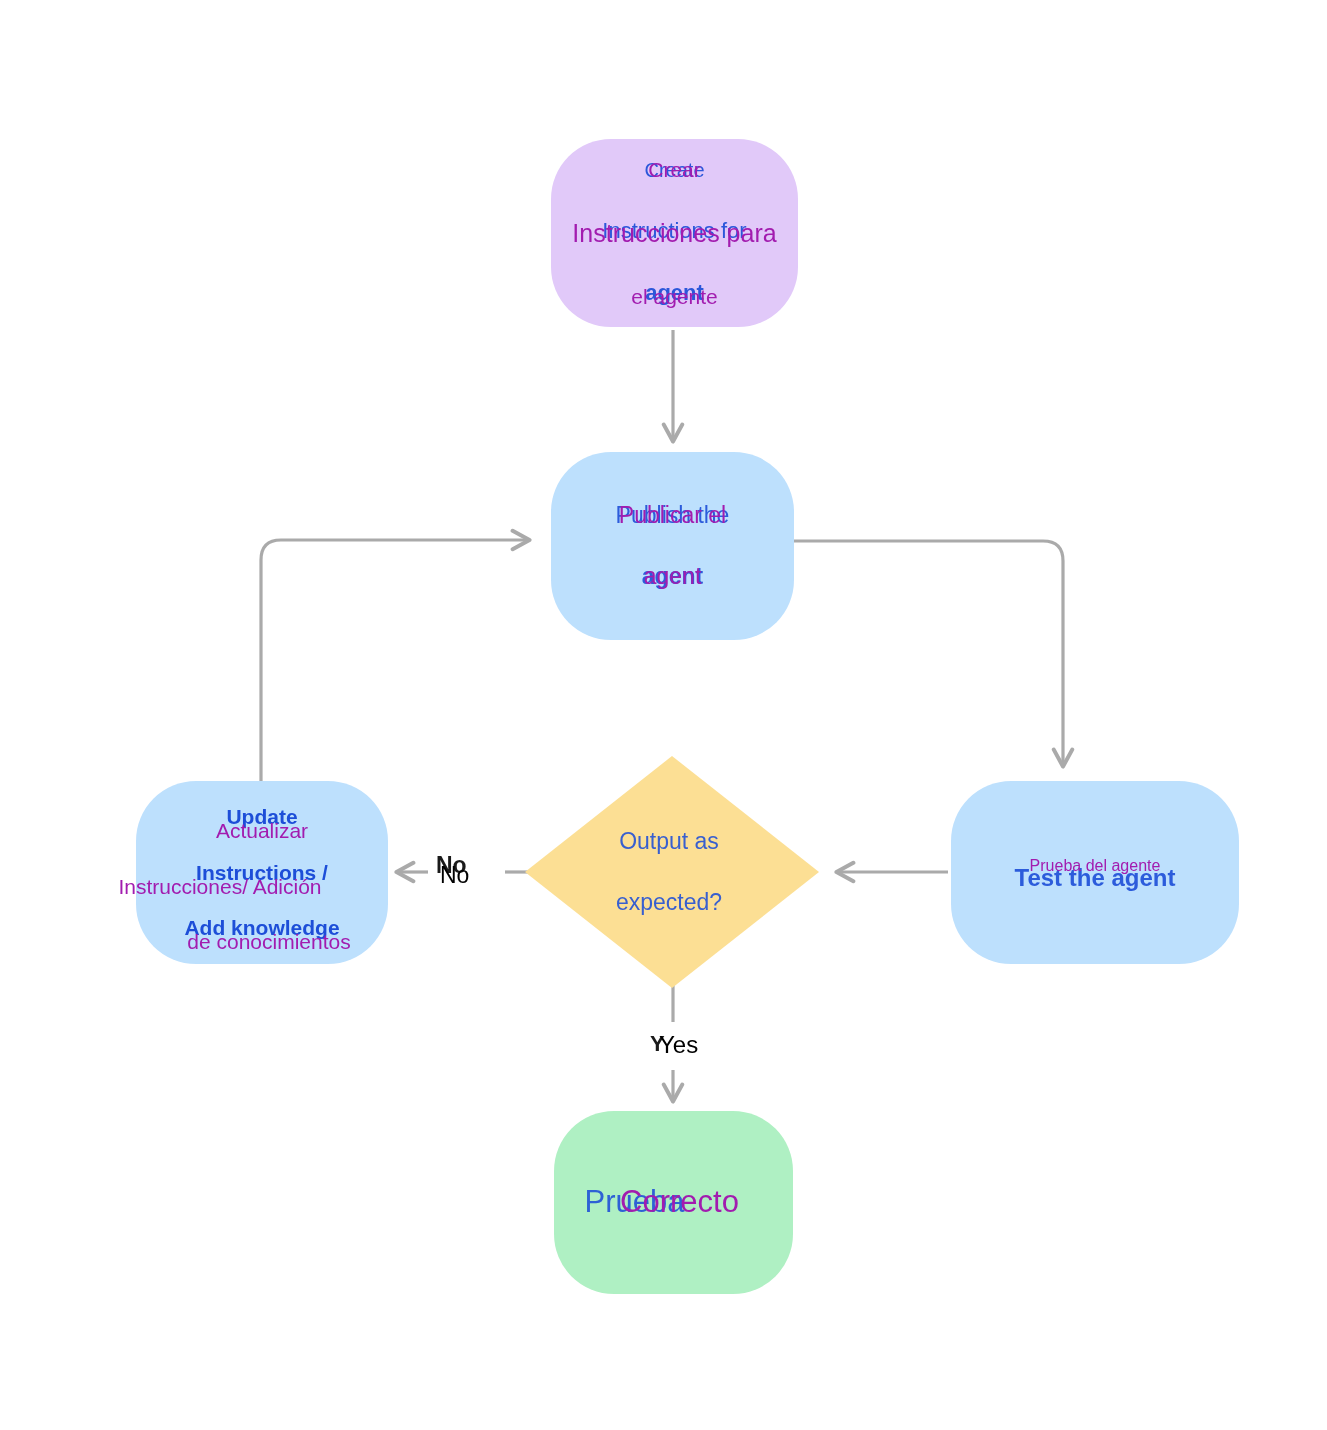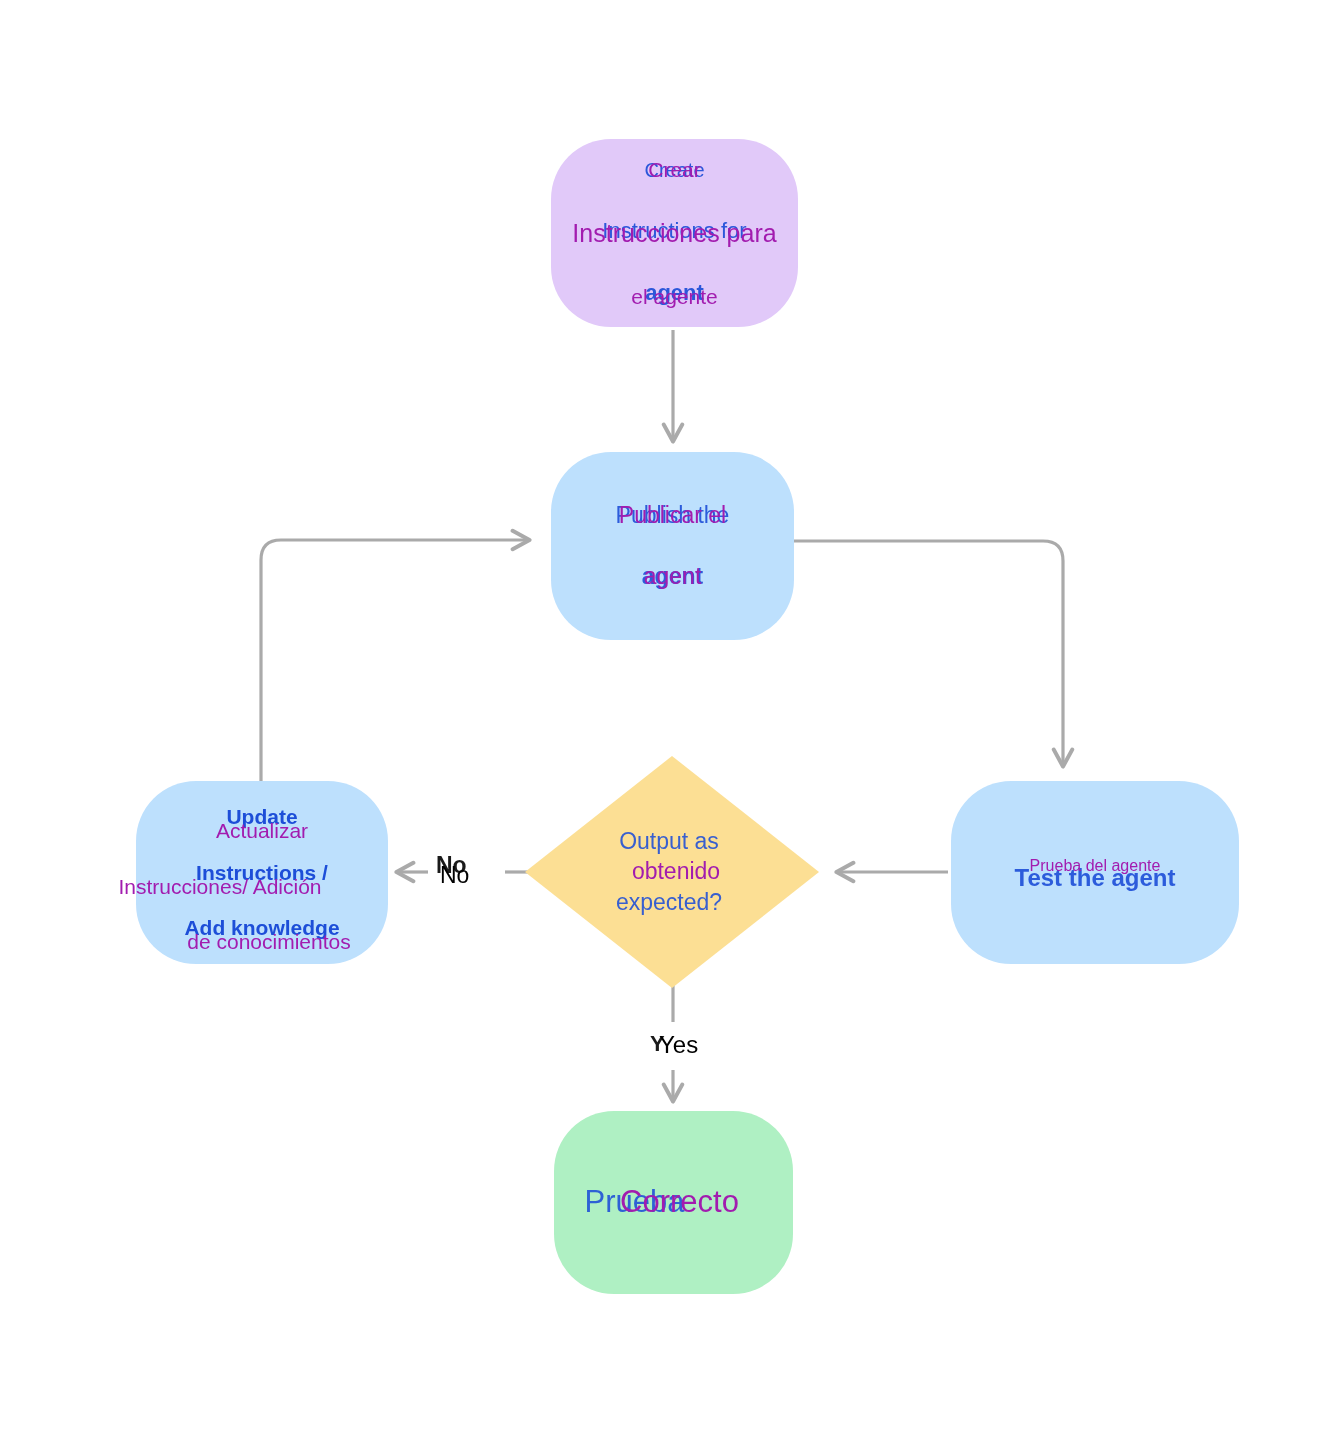--- a/index.html
+++ b/index.html
@@ -286,21 +286,20 @@
   <div class="node" id="node-decision">
     <svg class="diamond-shape" viewBox="0 0 300 238" xmlns="http://www.w3.org/2000/svg">
       <path d="M 150 3 L 297 119 L 150 235 L 3 119 Z" fill="#FCDF94"></path>
     </svg>
     <div class="node-label-stack">
       <div class="label-base" style="text-align:center;margin-left:-6px;opacity:0.88;">
         <span style="display:block;">Output as</span>
         <span style="display:block;">expected?</span>
       </div>
       <div class="label-overlay" style="text-align:center;margin-left:8px;">
-        <span style="display:block;">obtenido</span>
       </div>
     </div>
   </div>
 
   <div class="node node-rounded" id="node-test">
     <div class="node-label-stack">
       <div class="label-base" style="text-align:center;margin-top:6px;opacity:0.9;">
         <span style="display:block;">Test the agent</span>
       </div>
       <div class="label-overlay" style="text-align:center;margin-top:-7px;">

